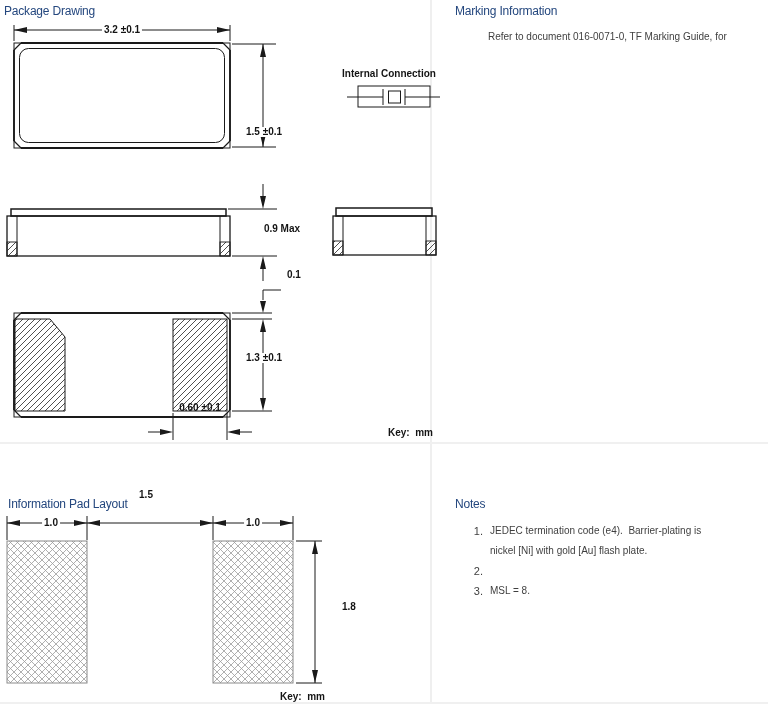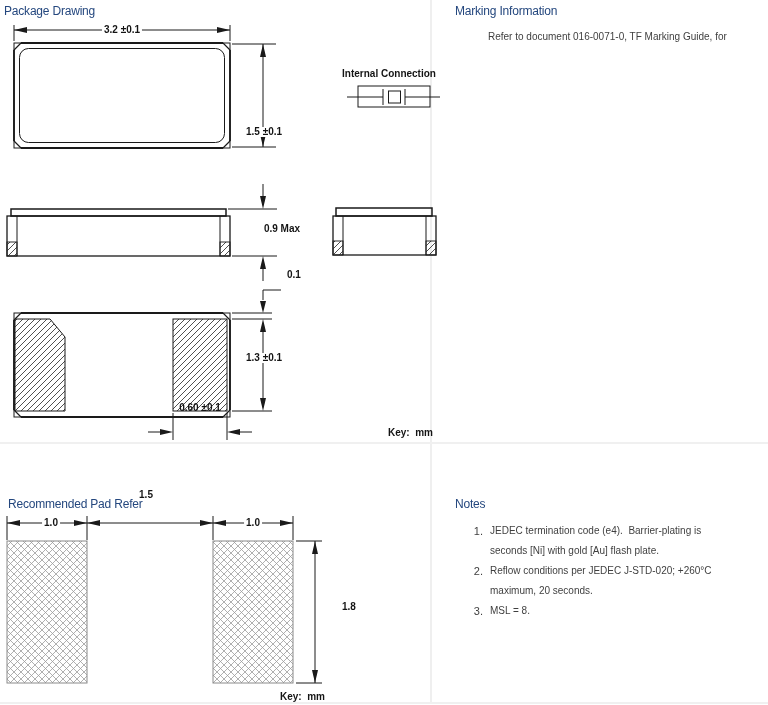--- a/index.html
+++ b/index.html
@@ -132,21 +132,21 @@
     <polygon class="arrow" points="293,523 280,520 280,526"></polygon>
     <path class="ln" d="M296,541 H322 M296,683 H322" stroke-width="1"></path>
     <path class="ln" d="M315,541 V683" stroke-width="1"></path>
     <polygon class="arrow" points="315,541 312,554 318,554"></polygon>
     <polygon class="arrow" points="315,683 312,670 318,670"></polygon>
   </g>
 </svg>
 
 <div class="heading" style="left:4px;top:2px;">Package Drawing</div>
 <div class="heading" style="left:455px;top:2px;">Marking Information</div>
-<div class="heading" style="left:8px;top:495px;">Recommended Pad Refer</div>
+<div class="heading" style="left:8px;top:495px;">Information Pad Layout</div>
 <div class="heading" style="left:455px;top:495px;">Notes</div>
 
 <span class="dim" style="left:122px;top:30px;">3.2 ±0.1</span>
 <span class="dim" style="left:264px;top:96px;margin-top:36px;">1.5 ±0.1</span>
 <span class="dim no-bg" style="left:282px;top:229px;">0.9 Max</span>
 <span class="dim no-bg" style="left:389px;top:74px;">Internal Connection</span>
 <span class="dim no-bg anchor-left" style="left:285px;top:275px;">0.1</span>
 <span class="dim" style="left:264px;top:358px;">1.3 ±0.1</span>
 <span class="dim no-bg" style="left:200px;top:408px;">0.60 ±0.1</span>
 <span class="dim no-bg anchor-left" style="left:386px;top:433px;">Key:  mm</span>
@@ -159,29 +159,25 @@
 
 <div class="abs" style="left:488px;top:27px;">
   <div class="body-line">Refer to document 016-0071-0, TF Marking Guide, for</div>
 </div>
 
 <div class="abs" style="left:457px;top:521px;">
   <div class="notes-item">
     <div class="notes-num">1.</div>
     <div>
       <div class="body-line">JEDEC termination code (e4).  Barrier-plating is</div>
-      <div class="body-line">seconds [Ni] with gold [Au] flash plate.</div>
+      <div class="body-line">nickel [Ni] with gold [Au] flash plate.</div>
     </div>
   </div>
   <div class="notes-item">
     <div class="notes-num">2.</div>
-    <div>
-      <div class="body-line">Reflow conditions per JEDEC J-STD-020; +260°C</div>
-      <div class="body-line">maximum, 20 seconds.</div>
-    </div>
   </div>
   <div class="notes-item">
     <div class="notes-num">3.</div>
     <div>
       <div class="body-line">MSL = 8.</div>
     </div>
   </div>
 </div>
 
 </body></html>

